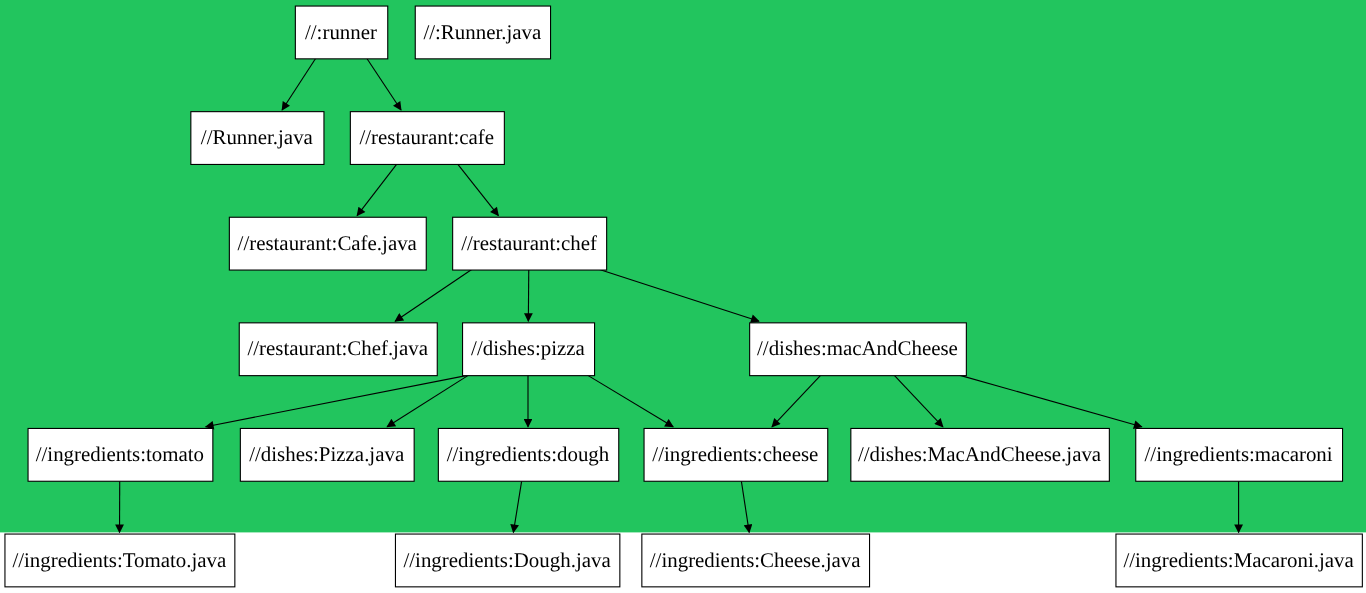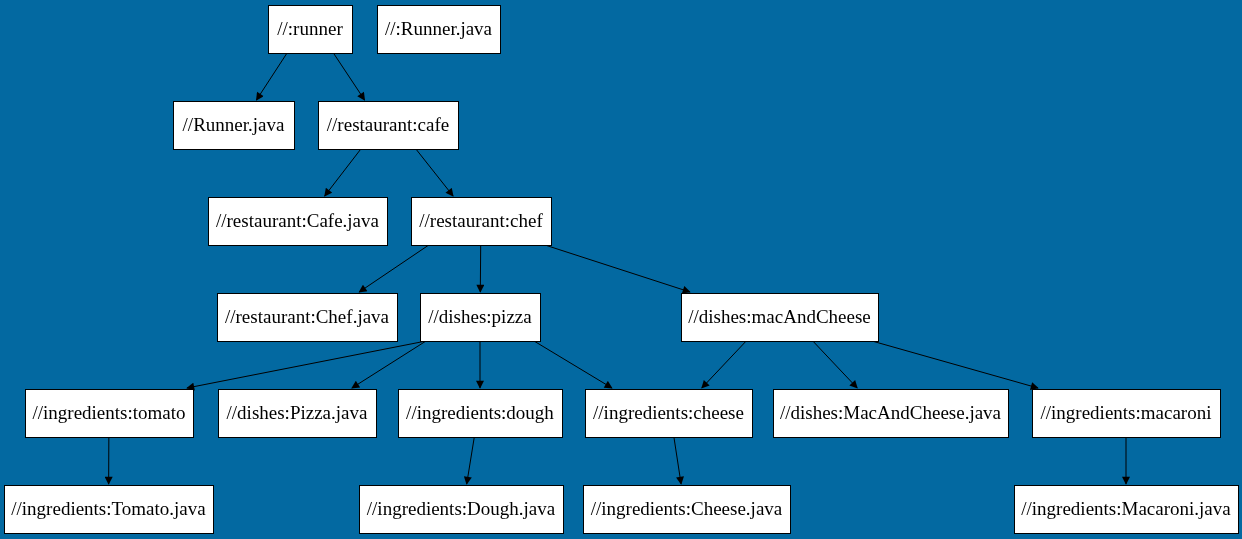--- a/index.html
+++ b/index.html
@@ -6,22 +6,22 @@
     margin: 0;
     padding: 0;
     background: #ffffff;
     width: 1242px;
     height: 539px;
     overflow: hidden;
   }
   .graph-wrap {
     position: relative;
     width: 1242px;
-    height: 539px;
-    background: #0369a1;
+    height: 484px;
+    background: #22c55e;
   }
   svg text {
     font-family: "Liberation Serif", "DejaVu Serif", serif;
     font-size: 19px;
     fill: #000000;
   }
   svg rect.node-box {
     fill: #ffffff;
     stroke: #000000;
     stroke-width: 1;

